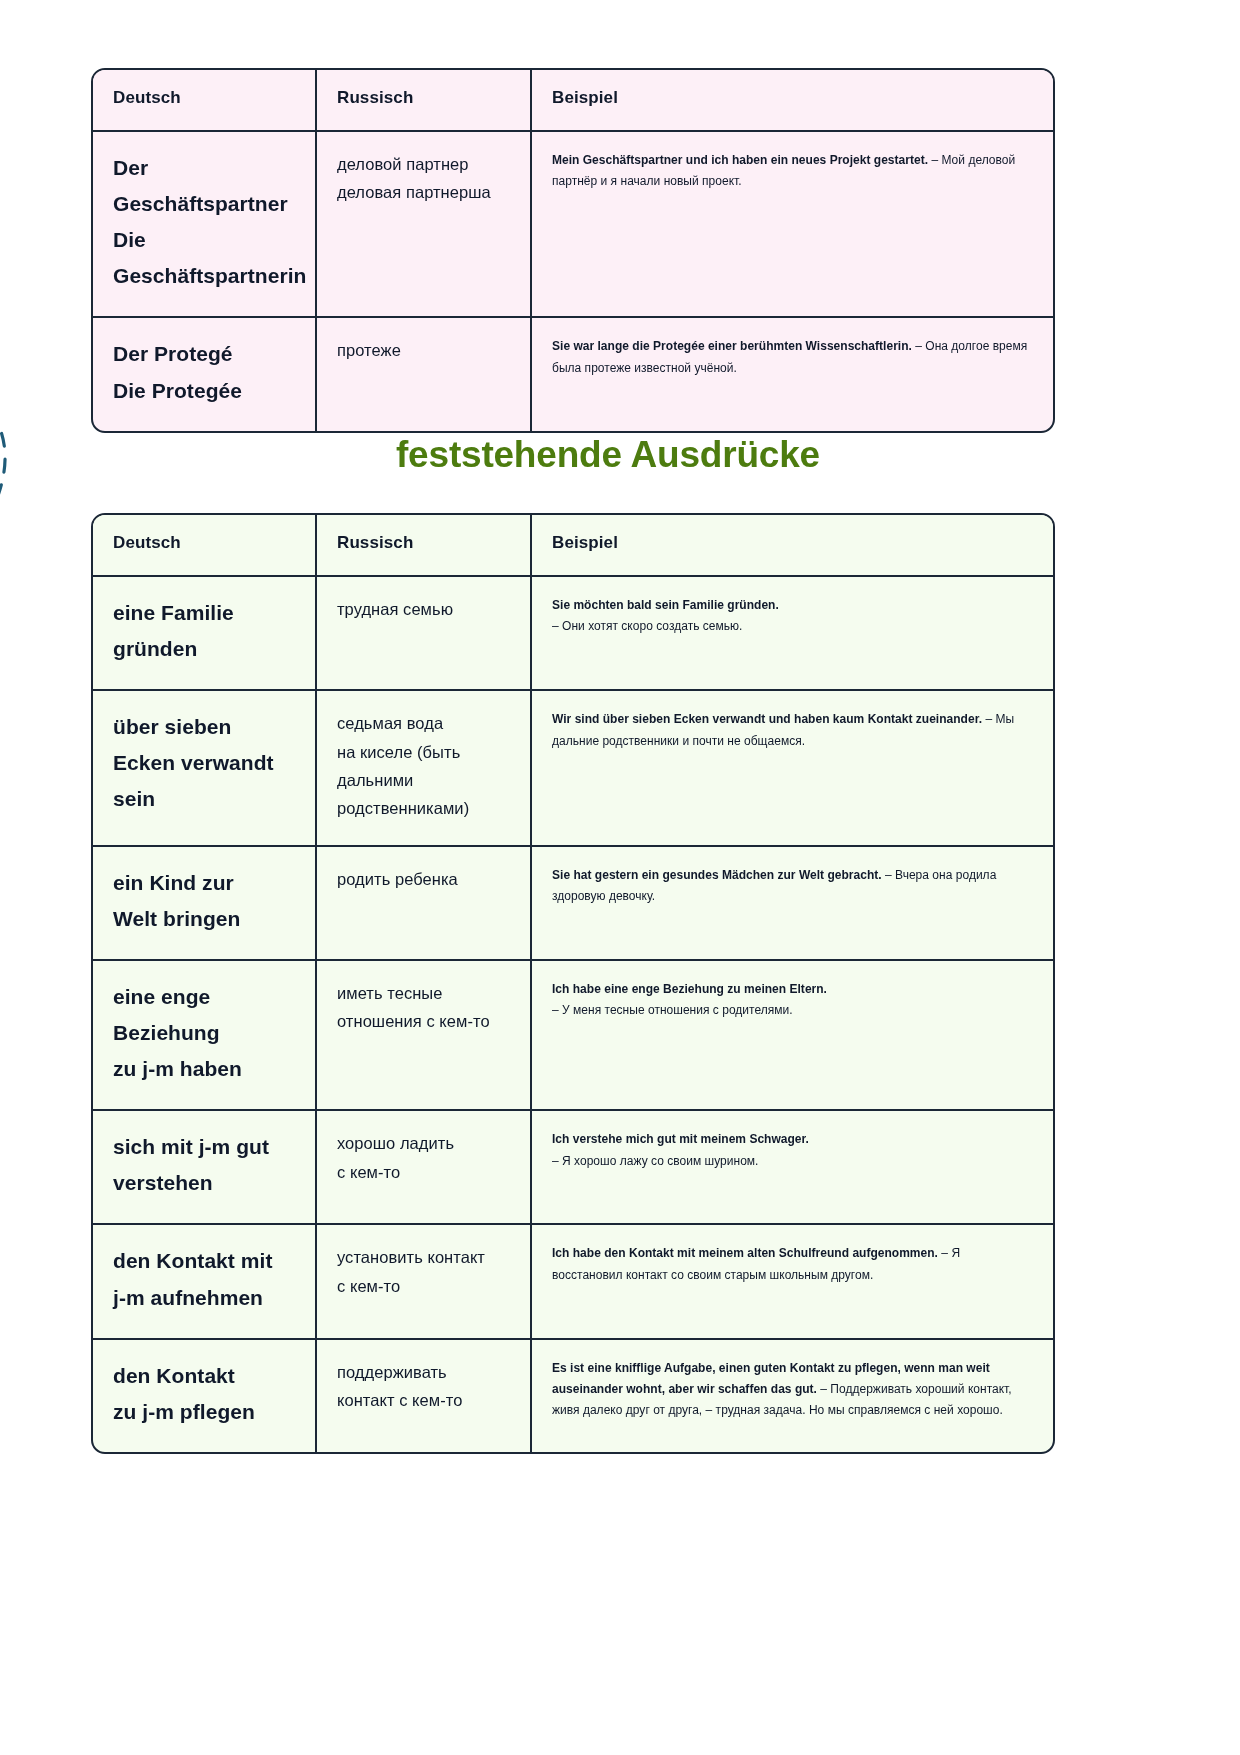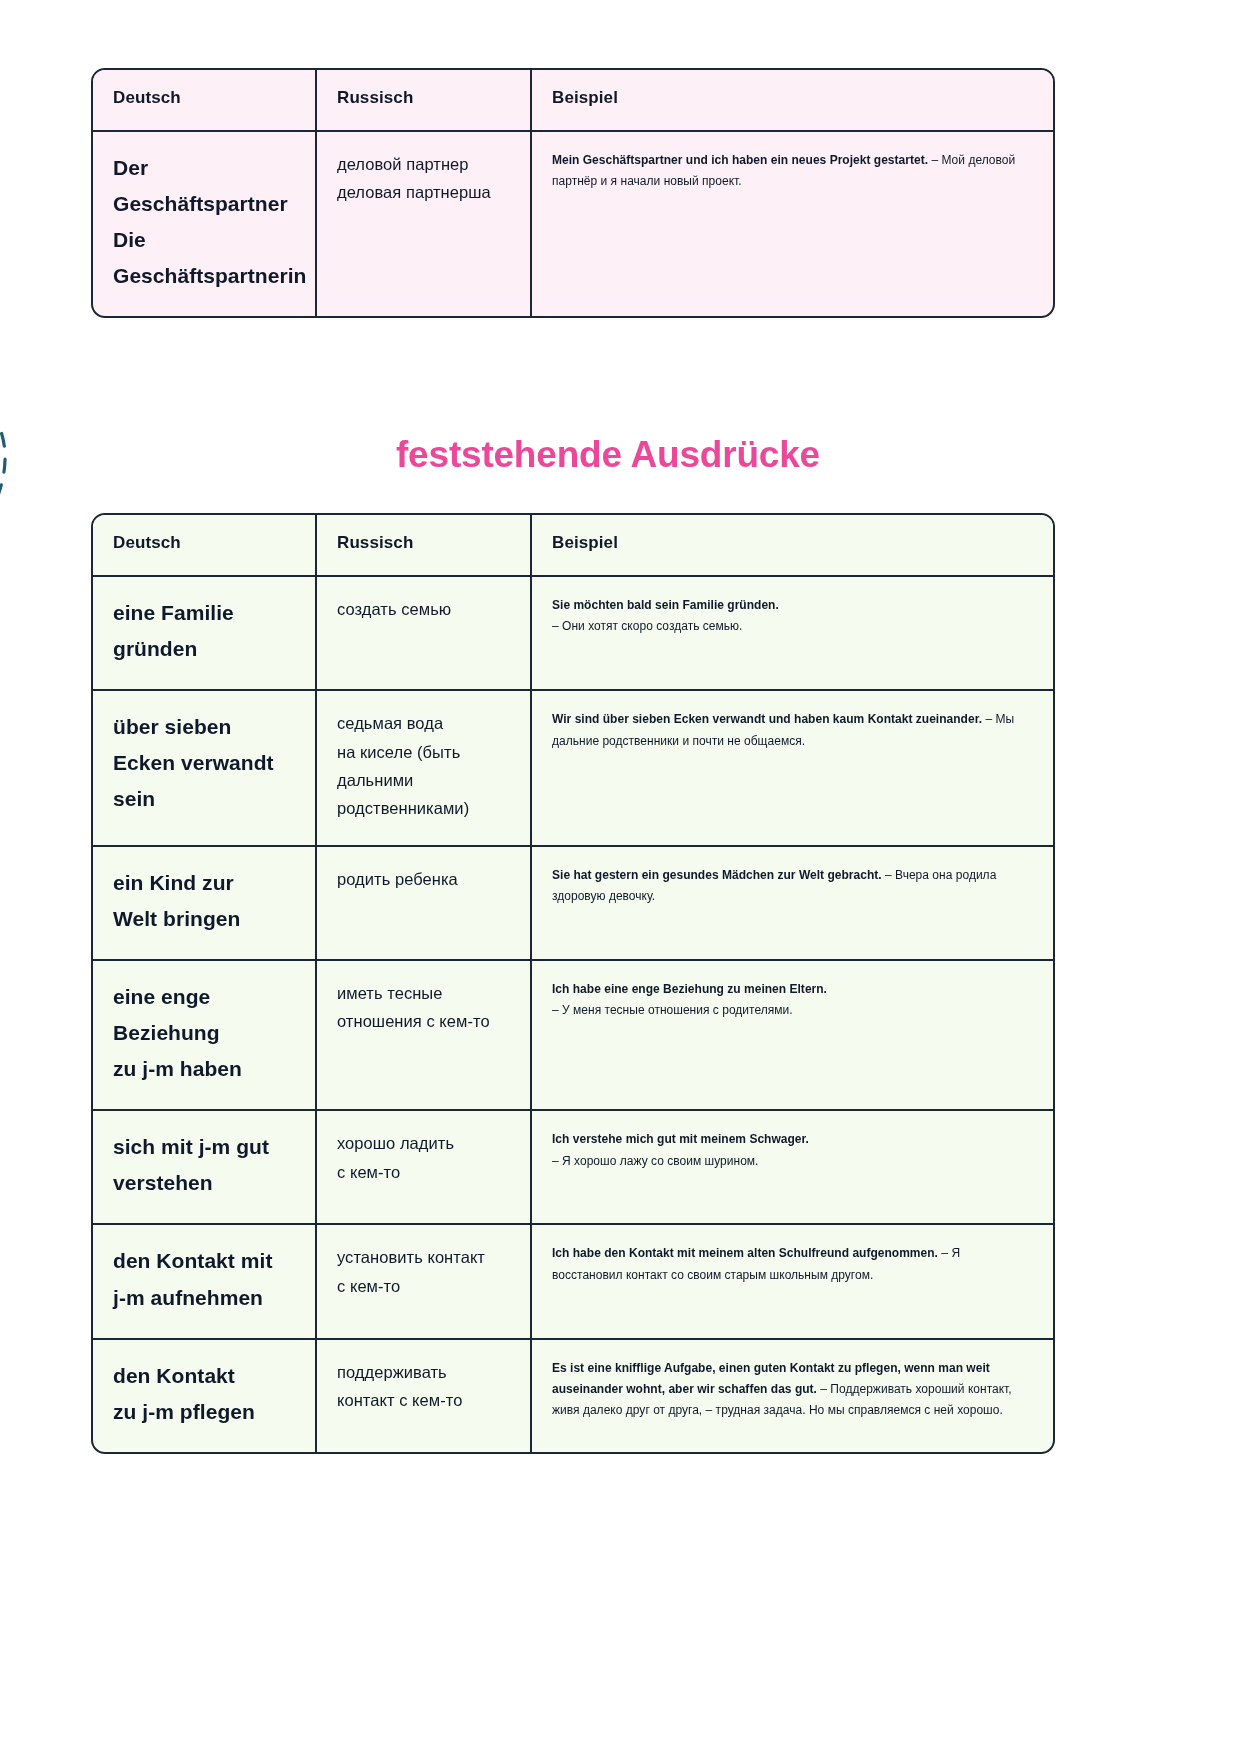--- a/index.html
+++ b/index.html
@@ -91,21 +91,21 @@
   .t-green th.hcell { background: #f5fcef; }
 
   
   .section-title {
     position: absolute;
     left: 0; width: 1216px;
     text-align: center;
     font-size: 37px;
     font-weight: bold;
     letter-spacing: -0.2px;
-    color: #ec4899;
+    color: #4d7c0f;
   }
 </style>
 </head>
 <body>
 
 <div class="page">
 
   <svg class="deco-arc" viewBox="0 0 150 200" xmlns="http://www.w3.org/2000/svg">
     <path d="M 8 10 C 70 40, 88 105, 18 192" fill="none" stroke="#1f5b78" stroke-width="3.2" stroke-dasharray="13 13" stroke-linecap="round"></path>
   </svg>
@@ -123,20 +123,25 @@
           <th class="hcell">Russisch</th>
           <th class="hcell">Beispiel</th>
         </tr>
       </thead>
       <tbody>
         <tr>
           <td class="de-cell">Der Geschäftspartner<br>Die Geschäftspartnerin</td>
           <td class="ru-cell">деловой партнер<br>деловая партнерша</td>
           <td class="ex-cell"><span class="de-part">Mein Geschäftspartner und ich haben ein neues Projekt gestartet.</span> <span class="ru-part">– Мой деловой партнёр и я начали новый проект.</span></td>
         </tr>
+        <tr>
+          <td class="de-cell">Der Protegé<br>Die Protegée</td>
+          <td class="ru-cell">протеже</td>
+          <td class="ex-cell"><span class="de-part">Sie war lange die Protegée einer berühmten Wissenschaftlerin.</span> <span class="ru-part">– Она долгое время была протеже известной учёной.</span></td>
+        </tr>
       </tbody>
     </table>
   </div>
 
   <div class="section-title" style="top:434px;">feststehende Ausdrücke</div>
 
   <div class="tbl-wrap t-green" style="top:513px;">
     <table class="vocab">
       <colgroup>
           <col class="c-de">
@@ -146,21 +151,21 @@
       <thead>
         <tr>
           <th class="hcell">Deutsch</th>
           <th class="hcell">Russisch</th>
           <th class="hcell">Beispiel</th>
         </tr>
       </thead>
       <tbody>
         <tr>
           <td class="de-cell">eine Familie gründen</td>
-          <td class="ru-cell">создать семью</td>
+          <td class="ru-cell">трудная семью</td>
           <td class="ex-cell"><span class="de-part">Sie möchten bald sein Familie gründen.</span><br><span class="ru-part">– Они хотят скоро создать семью.</span></td>
         </tr>
         <tr>
           <td class="de-cell">über sieben<br>Ecken verwandt sein</td>
           <td class="ru-cell">седьмая вода<br>на киселе (быть<br>дальними<br>родственниками)</td>
           <td class="ex-cell"><span class="de-part">Wir sind über sieben Ecken verwandt und haben kaum Kontakt zueinander.</span> <span class="ru-part">– Мы дальние родственники и почти не общаемся.</span></td>
         </tr>
         <tr>
           <td class="de-cell">ein Kind zur<br>Welt bringen</td>
           <td class="ru-cell">родить ребенка</td>

